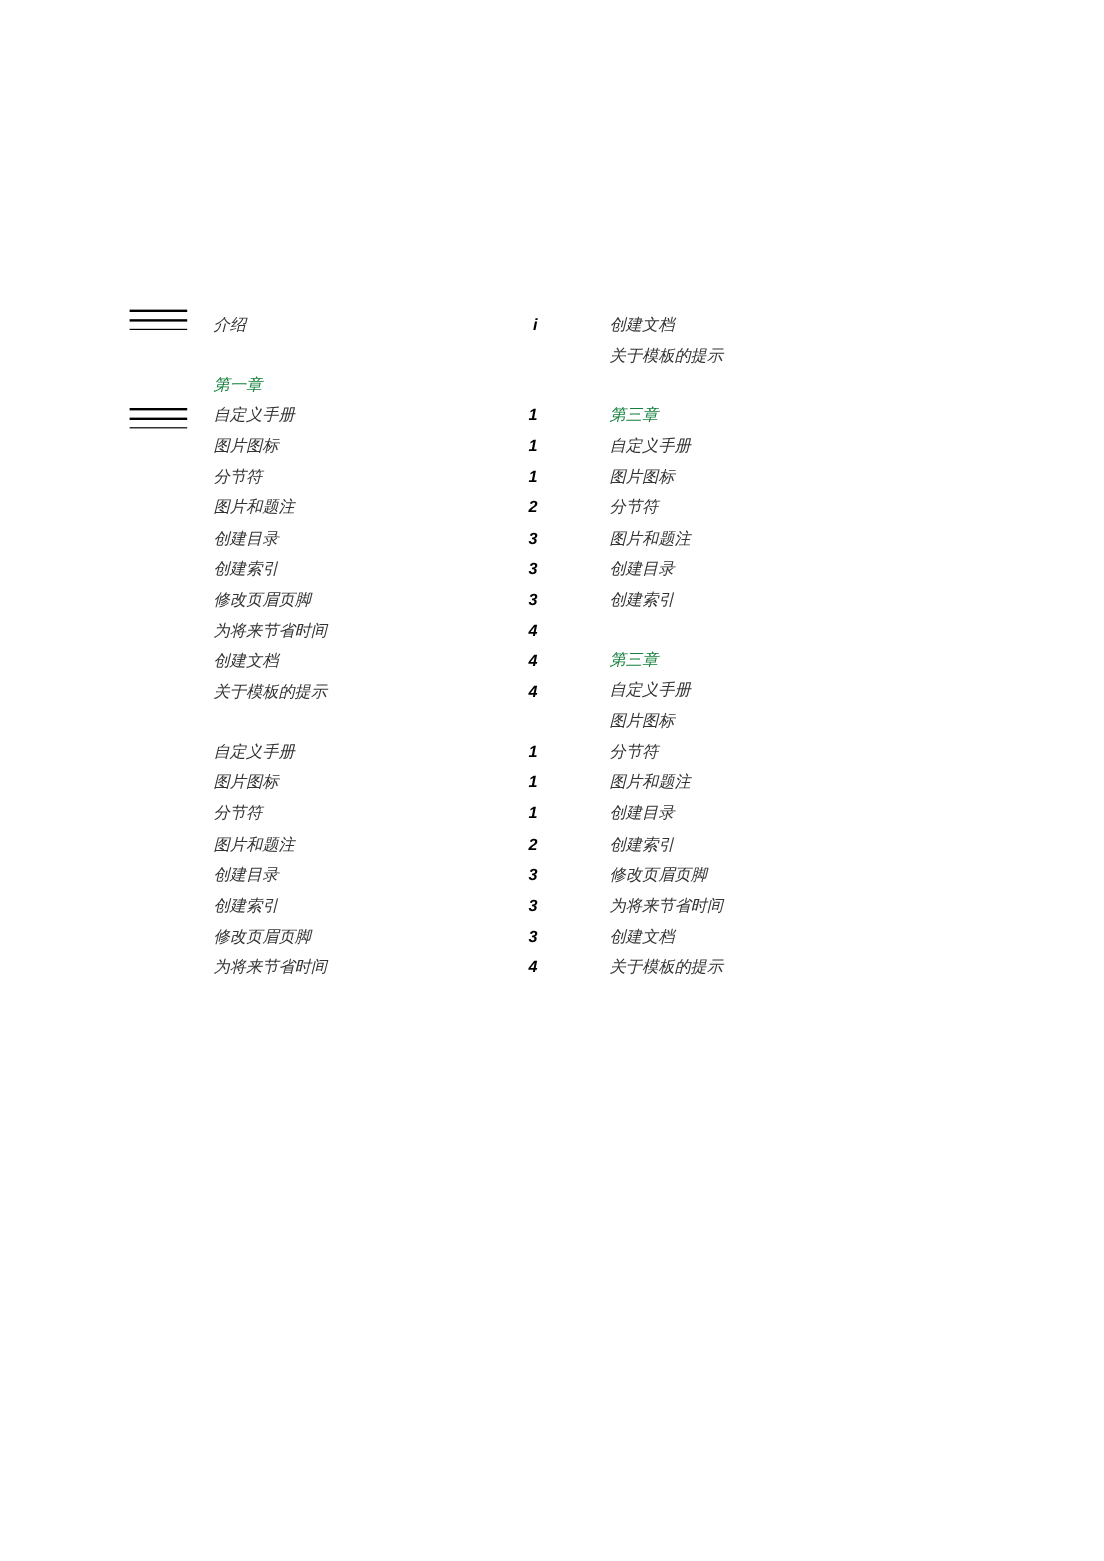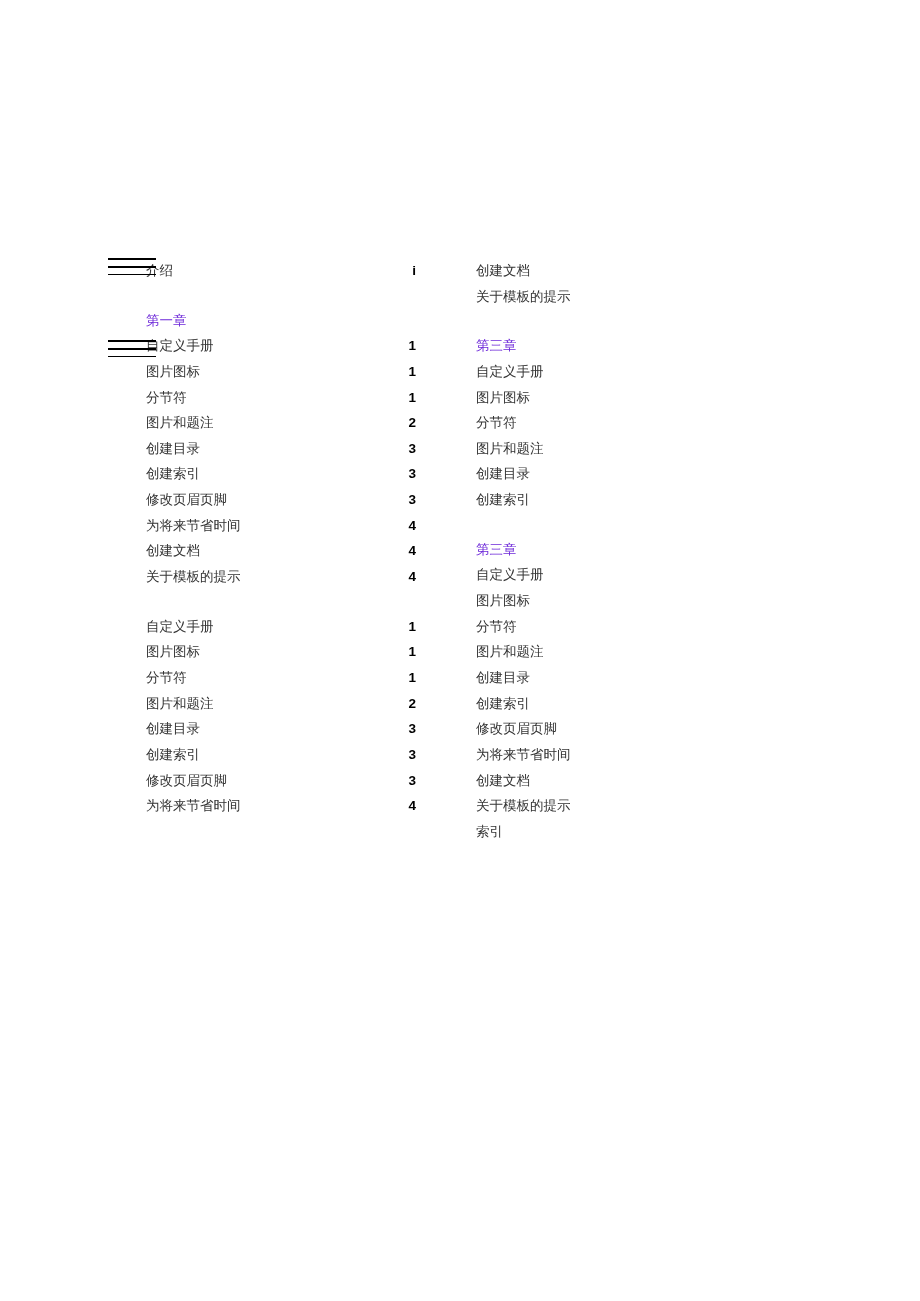--- a/index.html
+++ b/index.html
@@ -11,22 +11,23 @@
       width: 920px;
       height: 1301px;
       background: #ffffff;
       font-family: "Microsoft YaHei", "SimSun", sans-serif;
       font-size: 14px;
       color: #333333;
       position: relative;
     }
     .page {
       padding-top: 258px;
-      padding-left: 76px;
+      padding-left: 108px;
       padding-right: 60px;
+      font-style: italic;
     }
     .decor-top {
       position: absolute;
       left: 108px;
       top: 258px;
       width: 48px;
     }
     .decor-side {
       position: absolute;
       left: 108px;
@@ -67,21 +68,21 @@
       font-size: 13.5px;
     }
     .toc-page {
       font-weight: 900;
       font-size: 13.5px;
       font-family: Arial, sans-serif;
       color: #000000;
     }
     .toc-heading {
       font-size: 13.5px;
-      color: #6d28d9;
+      color: #15803d;
       line-height: 1.9;
     }
     .gap {
       height: 24px;
     }
   </style>
 </head>
 <body>
 
 <div class="page">
@@ -254,22 +255,19 @@
         </div>
         <div class="toc-row">
           <span class="toc-label">为将来节省时间</span>
         </div>
         <div class="toc-row">
           <span class="toc-label">创建文档</span>
         </div>
         <div class="toc-row">
           <span class="toc-label">关于模板的提示</span>
         </div>
-        <div class="toc-row">
-          <span class="toc-label">索引</span>
-        </div>
       </div>
 
     </div>
 
   </div>
 
 </div>
 
 </body></html>

